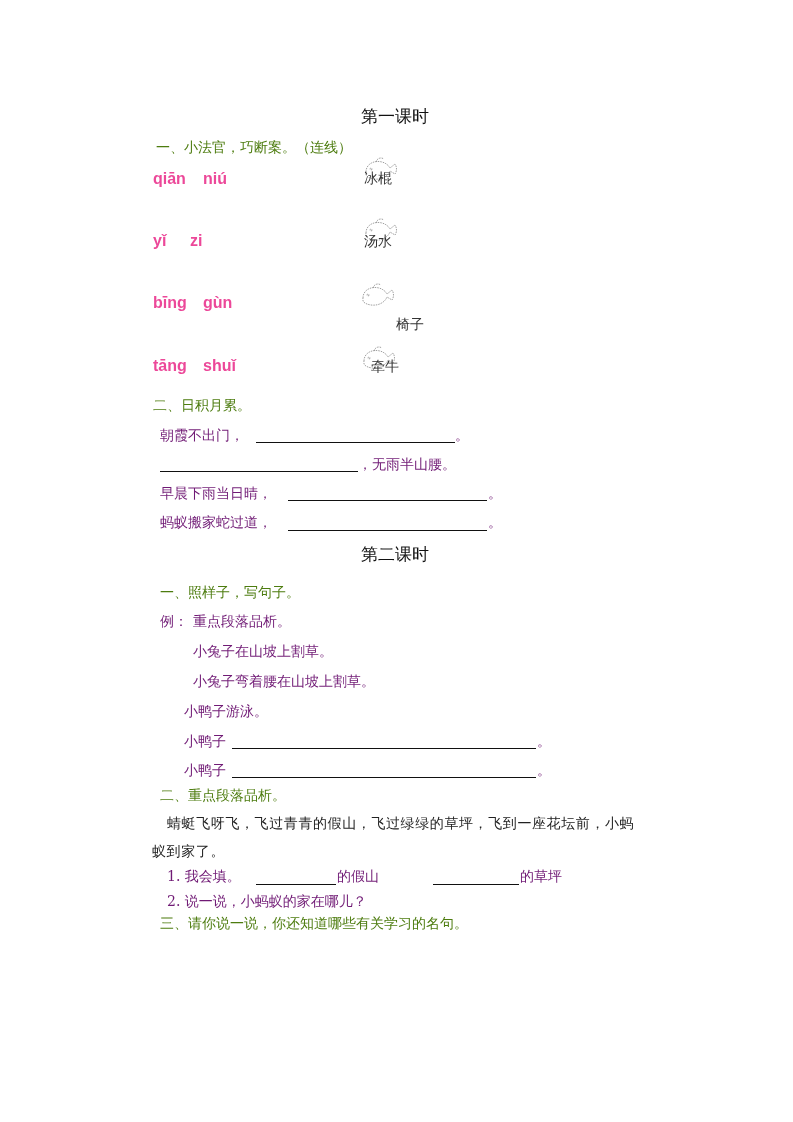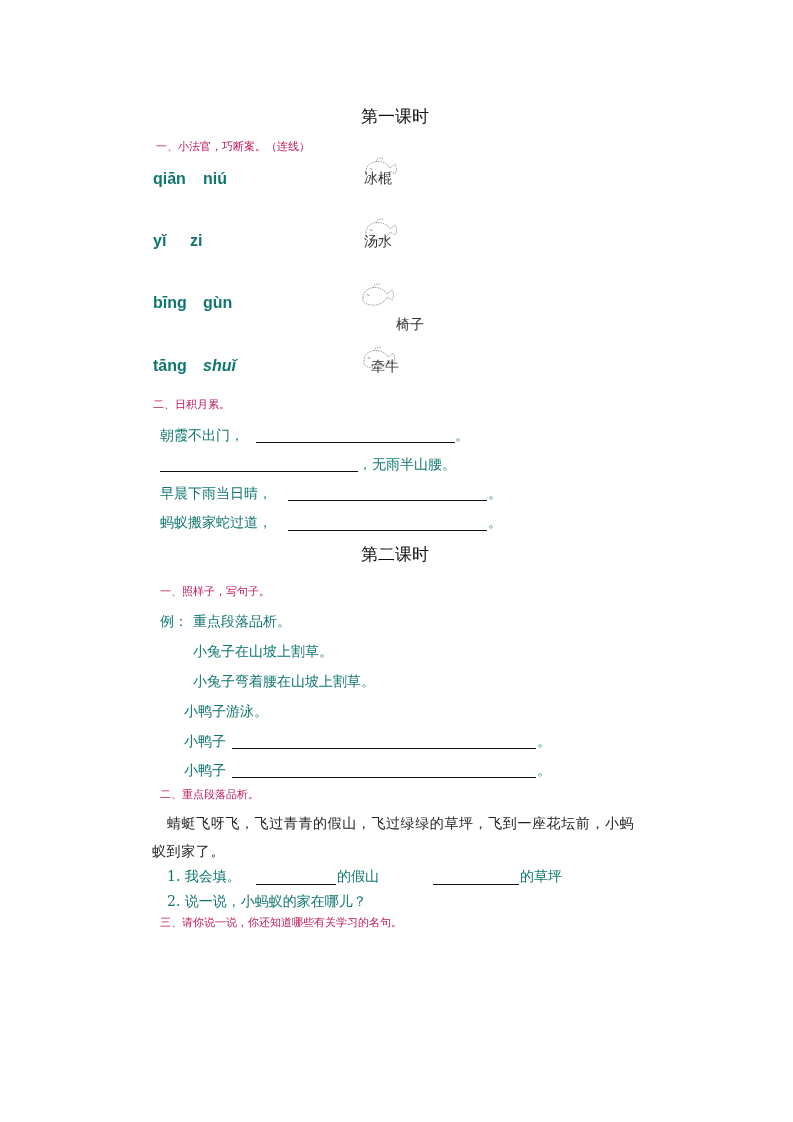--- a/index.html
+++ b/index.html
@@ -1,22 +1,22 @@
 <!DOCTYPE html>
 <html><head>
   <meta charset="utf-8">
   <style>
     html, body { margin: 0; padding: 0; background: #ffffff; }
     body { width: 793px; height: 1122px; position: relative; overflow: hidden; color: #111; }
     .abs { position: absolute; white-space: nowrap; }
-    .serif { font-family: "DejaVu Serif", "Liberation Serif", serif; font-size: 14px; color: #0f766e; }
+    .serif { font-family: "DejaVu Serif", "Liberation Serif", serif; font-size: 14px; color: #701a75; }
     .sans { font-family: "DejaVu Sans", "Liberation Sans", sans-serif; }
     .title { font-size: 17px; color: #111; }
-    .head { font-size: 11px; color: #be185d; }
-    .pinyin { font-family: "Liberation Sans", "DejaVu Sans", sans-serif; font-weight: bold; font-size: 16px; color: #0f766e; }
+    .head { font-size: 14px; color: #4d7c0f; }
+    .pinyin { font-family: "Liberation Sans", "DejaVu Sans", sans-serif; font-weight: bold; font-size: 16px; color: #ec4899; }
     .line { position: absolute; height: 0; border-top: 1.2px solid #111; }
     .fishword { font-family: "DejaVu Serif", "Liberation Serif", serif; font-size: 14px; color: #333; }
     .fish { position: absolute; }
     .para { font-family: Liberation Sans, sans-serif; font-size: 14px; color: #222; letter-spacing: 0.6px; }
   </style>
 </head>
 <body>
 
 <div class="abs sans title" style="left:361px; top:105px;">第一课时</div>
 
@@ -30,21 +30,21 @@
   <div class="abs pinyin" style="left:153px; top:232px;">
     <span>yǐ</span>
     <span style="position:absolute; left:37px;">zi</span>
   </div>
   <div class="abs pinyin" style="left:153px; top:294px;">
     <span>bīng</span>
     <span style="position:absolute; left:50px;">gùn</span>
   </div>
   <div class="abs pinyin" style="left:153px; top:357px;">
     <span>tāng</span>
-    <span style="position:absolute; left:50px;font-style:italic;">shuǐ</span>
+    <span style="position:absolute; left:50px;">shuǐ</span>
   </div>
 </div>
 
 <div>
 
   <svg class="fish" style="left:360px; top:154px;" width="40" height="32" viewBox="0 0 40 32">
     <g fill="none" stroke="#888" stroke-width="0.8" stroke-dasharray="1.5 1">
       <path d="M6 18 C6 10, 14 6, 22 8 C26 9, 29 12, 30 14 L35 10 C37 13, 37 17, 35 20 L30 17 C28 22, 22 26, 14 25 C8 24, 5 22, 6 18 Z"></path>
       <path d="M16 8 C17 4, 21 3, 24 5"></path>
       <circle cx="11" cy="15" r="1"></circle>

